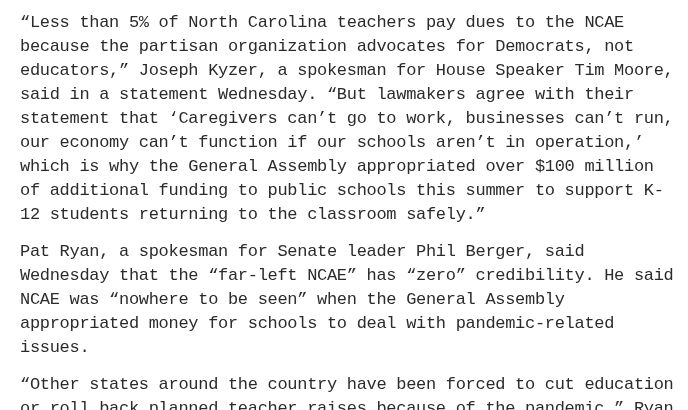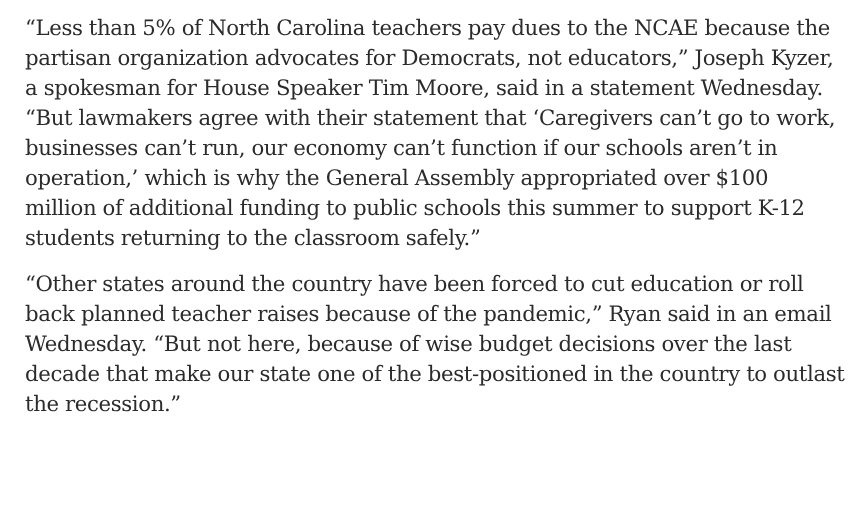--- a/index.html
+++ b/index.html
@@ -18,21 +18,23 @@
       padding: 11px 12px 0 20px;
       font-family: "DejaVu Serif", "Liberation Serif", serif;
       font-size: 17px;
       line-height: 24px;
       letter-spacing: -0.3px;
       color: #2b2b2b;
       text-align: left;
     }
     .article p {
       margin: 0 0 13px 0;
+      font-family: Liberation Mono, monospace;
     }
   </style>
 </head>
 <body>
 
 <main class="article">
   <p>“Less than 5% of North Carolina teachers pay dues to the NCAE because the partisan organization advocates for Democrats, not educators,” Joseph Kyzer, a spokesman for House Speaker Tim Moore, said in a statement Wednesday. “But lawmakers agree with their statement that ‘Caregivers can’t go to work, businesses can’t run, our economy can’t function if our schools aren’t in operation,’ which is why the General Assembly appropriated over $100 million of additional funding to public schools this summer to support K-12 students returning to the classroom safely.”</p>
+  <p>Pat Ryan, a spokesman for Senate leader Phil Berger, said Wednesday that the “far-left NCAE” has “zero” credibility. He said NCAE was “nowhere to be seen” when the General Assembly appropriated money for schools to deal with pandemic-related issues.</p>
   <p>“Other states around the country have been forced to cut education or roll back planned teacher raises because of the pandemic,” Ryan said in an email Wednesday. “But not here, because of wise budget decisions over the last decade that make our state one of the best-positioned in the country to outlast the recession.”</p>
 </main>
 
 </body></html>

